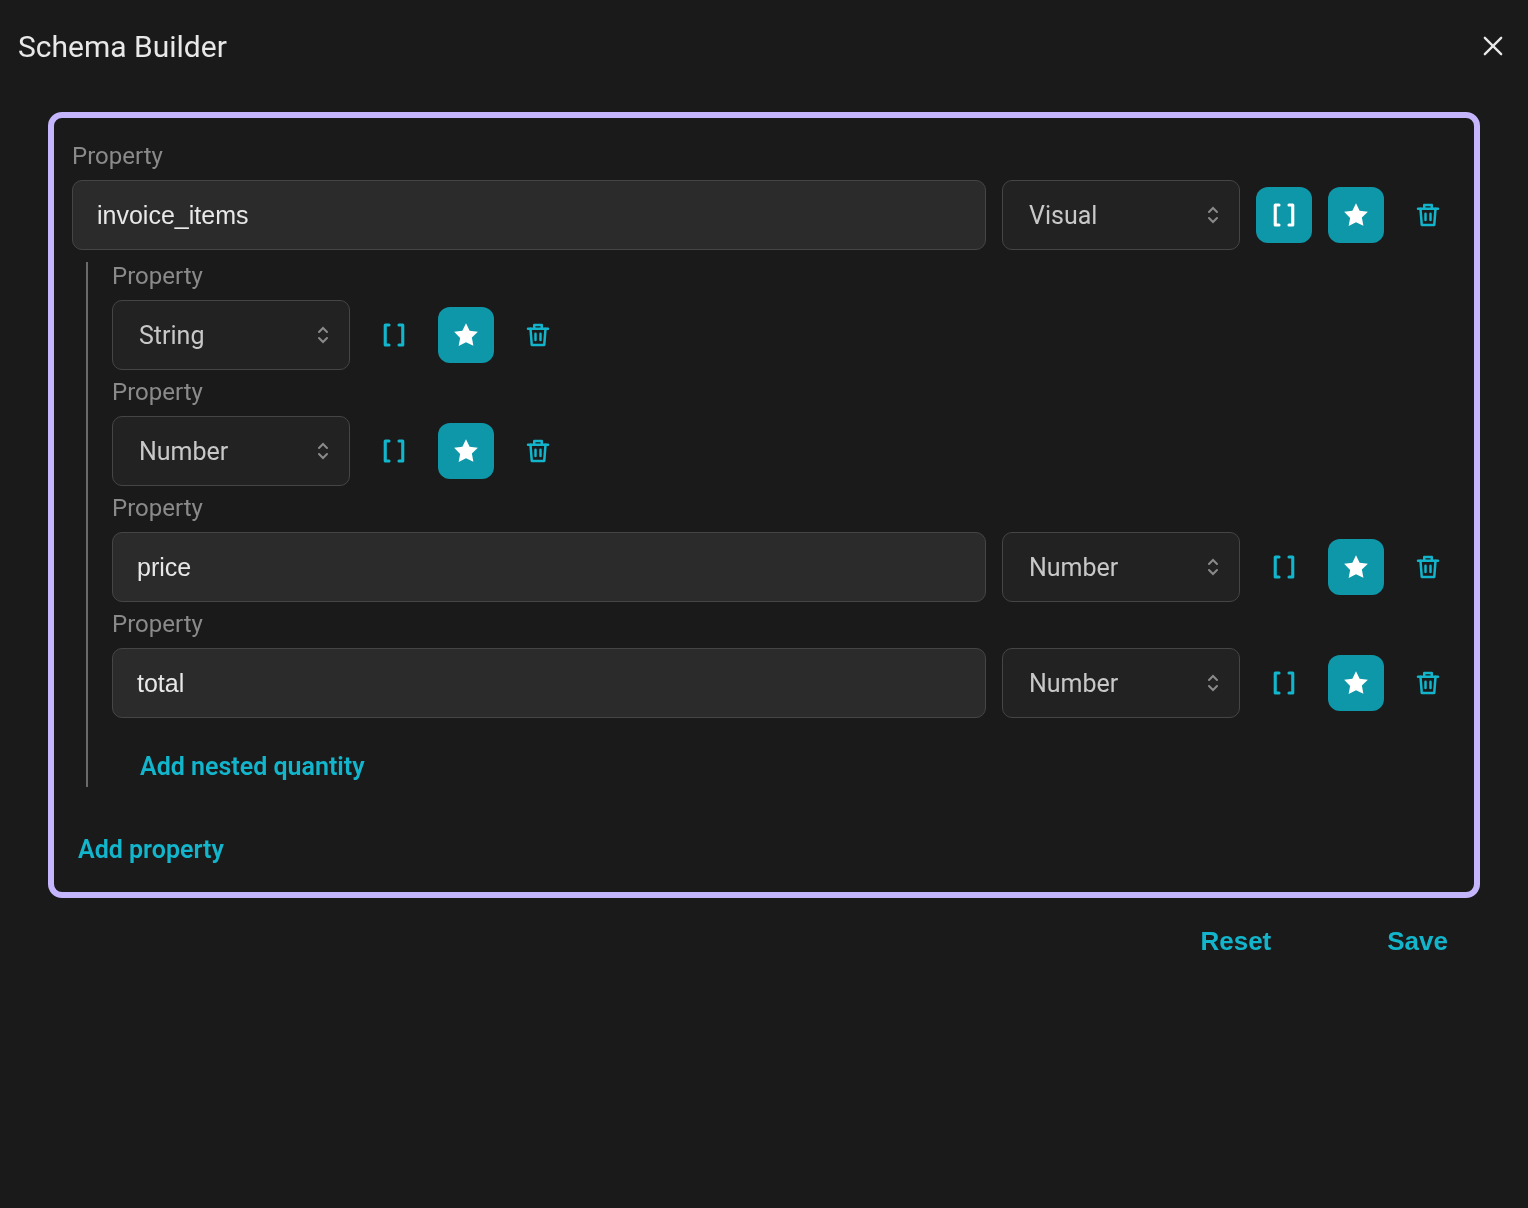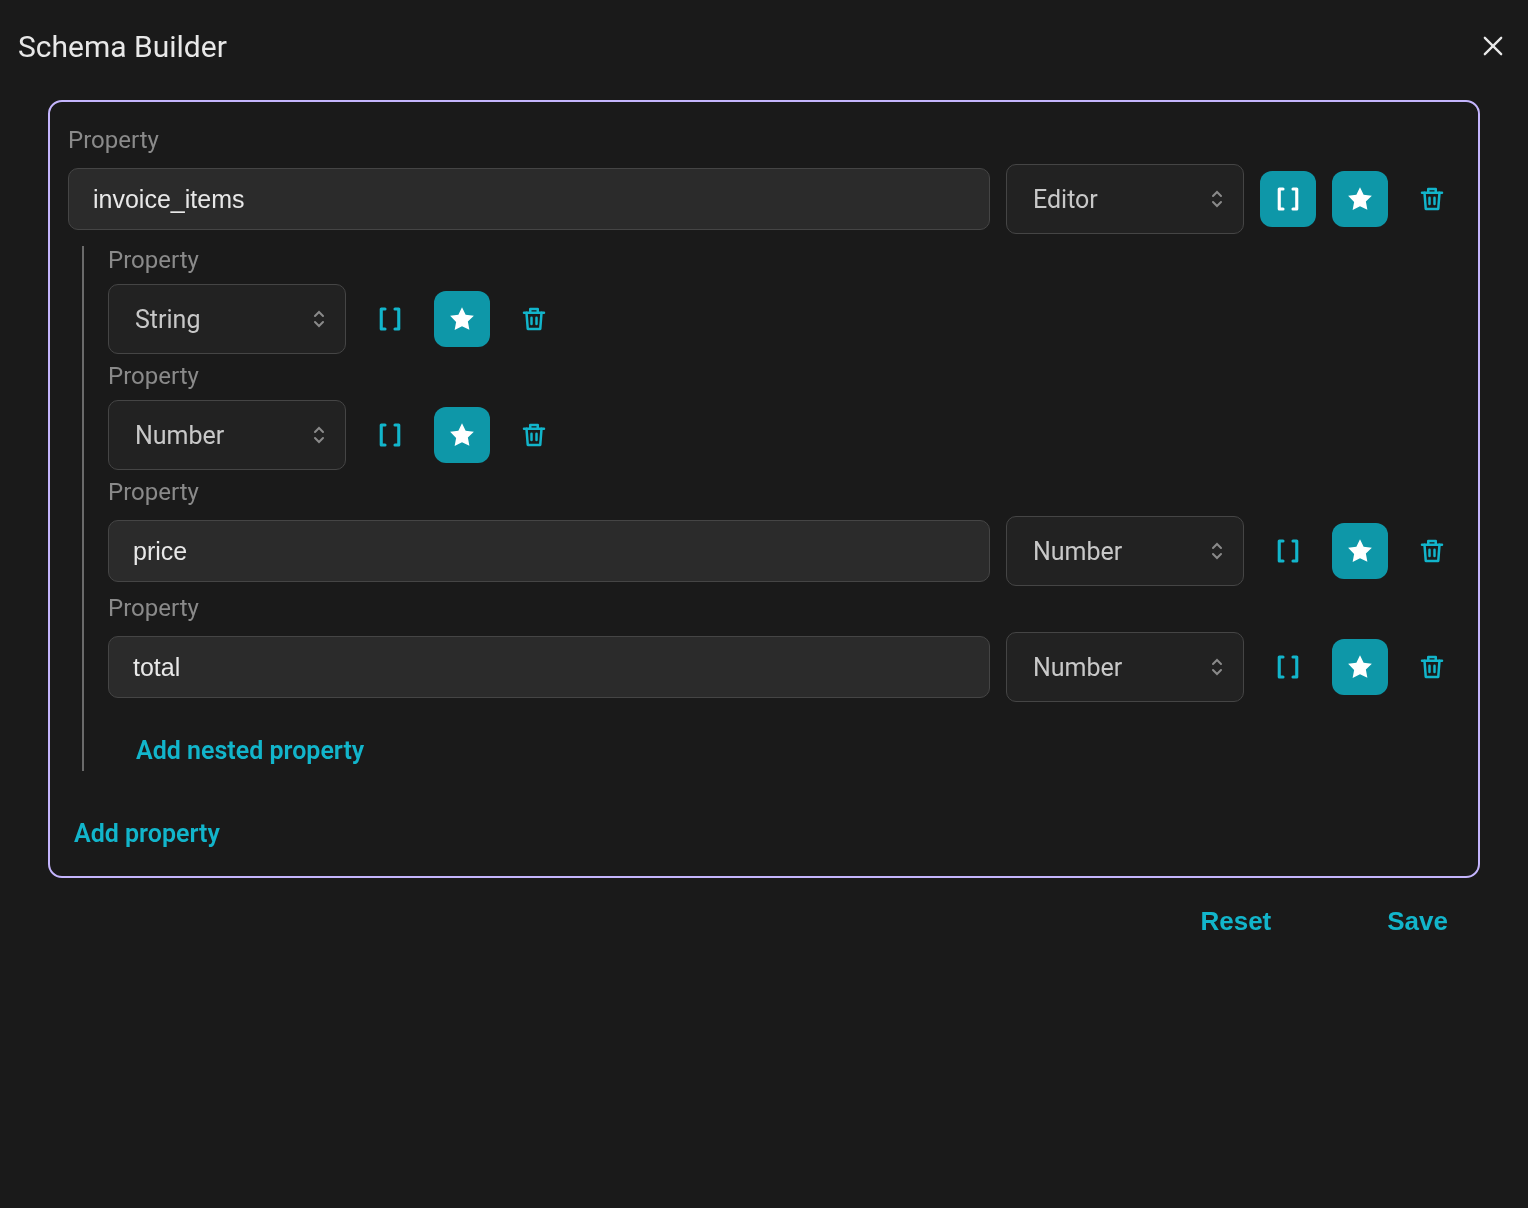--- a/index.html
+++ b/index.html
@@ -55,42 +55,42 @@
     cursor: pointer;
     border-bottom: 3px solid transparent;
     margin-bottom: -1px;
   }
   .tab.active {
     color: #e8e8e8;
     border-bottom-color: #12b5cb;
   }
 
   .panel {
-    margin-top: 16px;
-    border: 2px solid #c4b5fd;
+    margin-top: 28px;
+    border: 6px solid #c4b5fd;
     border-radius: 14px;
     padding: 20px 18px 28px 18px;
   }
 
   .prop-label {
     font-size: 24px;
     color: #8a8a8a;
     margin-bottom: 10px;
     margin-top: 4px;
   }
 
   .prop-row {
     display: flex;
     align-items: center;
     gap: 16px;
   }
 
   .name-input {
     flex: 1;
-    height: 62px;
+    height: 70px;
     background: #2b2b2b;
     border: 1px solid #454545;
     border-radius: 10px;
     padding: 0 24px;
     font-size: 25px;
     color: #e8e8e8;
     outline: none;
   }
 
   .type-select {
@@ -200,21 +200,21 @@
 
 
     <div class="panel">
 
       
       <div class="prop-block">
         <div class="prop-label">Property</div>
         <div class="prop-row">
           <input class="name-input" value="invoice_items" style="">
           <div class="type-select">
-            <span>Editor</span>
+            <span>Visual</span>
             <span class="chev">
               <svg viewBox="0 0 12 8" fill="none" stroke="currentColor" stroke-width="2" stroke-linecap="round">
                   <polyline points="2,6 6,2 10,6"></polyline>
                 </svg>
               <svg viewBox="0 0 12 8" fill="none" stroke="currentColor" stroke-width="2" stroke-linecap="round">
                   <polyline points="2,2 6,6 10,2"></polyline>
                 </svg>
             </span>
           </div>
           <button class="icon-btn bracket filled">
@@ -386,21 +386,21 @@
                   <path d="M4 7h16"></path>
                   <path d="M10 11v5"></path>
                   <path d="M14 11v5"></path>
                   <path d="M6 7l1 13h10l1-13"></path>
                   <path d="M9 7V4h6v3"></path>
                 </svg>
             </button>
           </div>
         </div>
 
-        <span class="add-link">Add nested property</span>
+        <span class="add-link">Add nested quantity</span>
       </div>
 
       <span class="add-link">Add property</span>
 
     </div>
 
   </div>
 
   <div class="footer">
     <button class="footer-btn">Reset</button>

